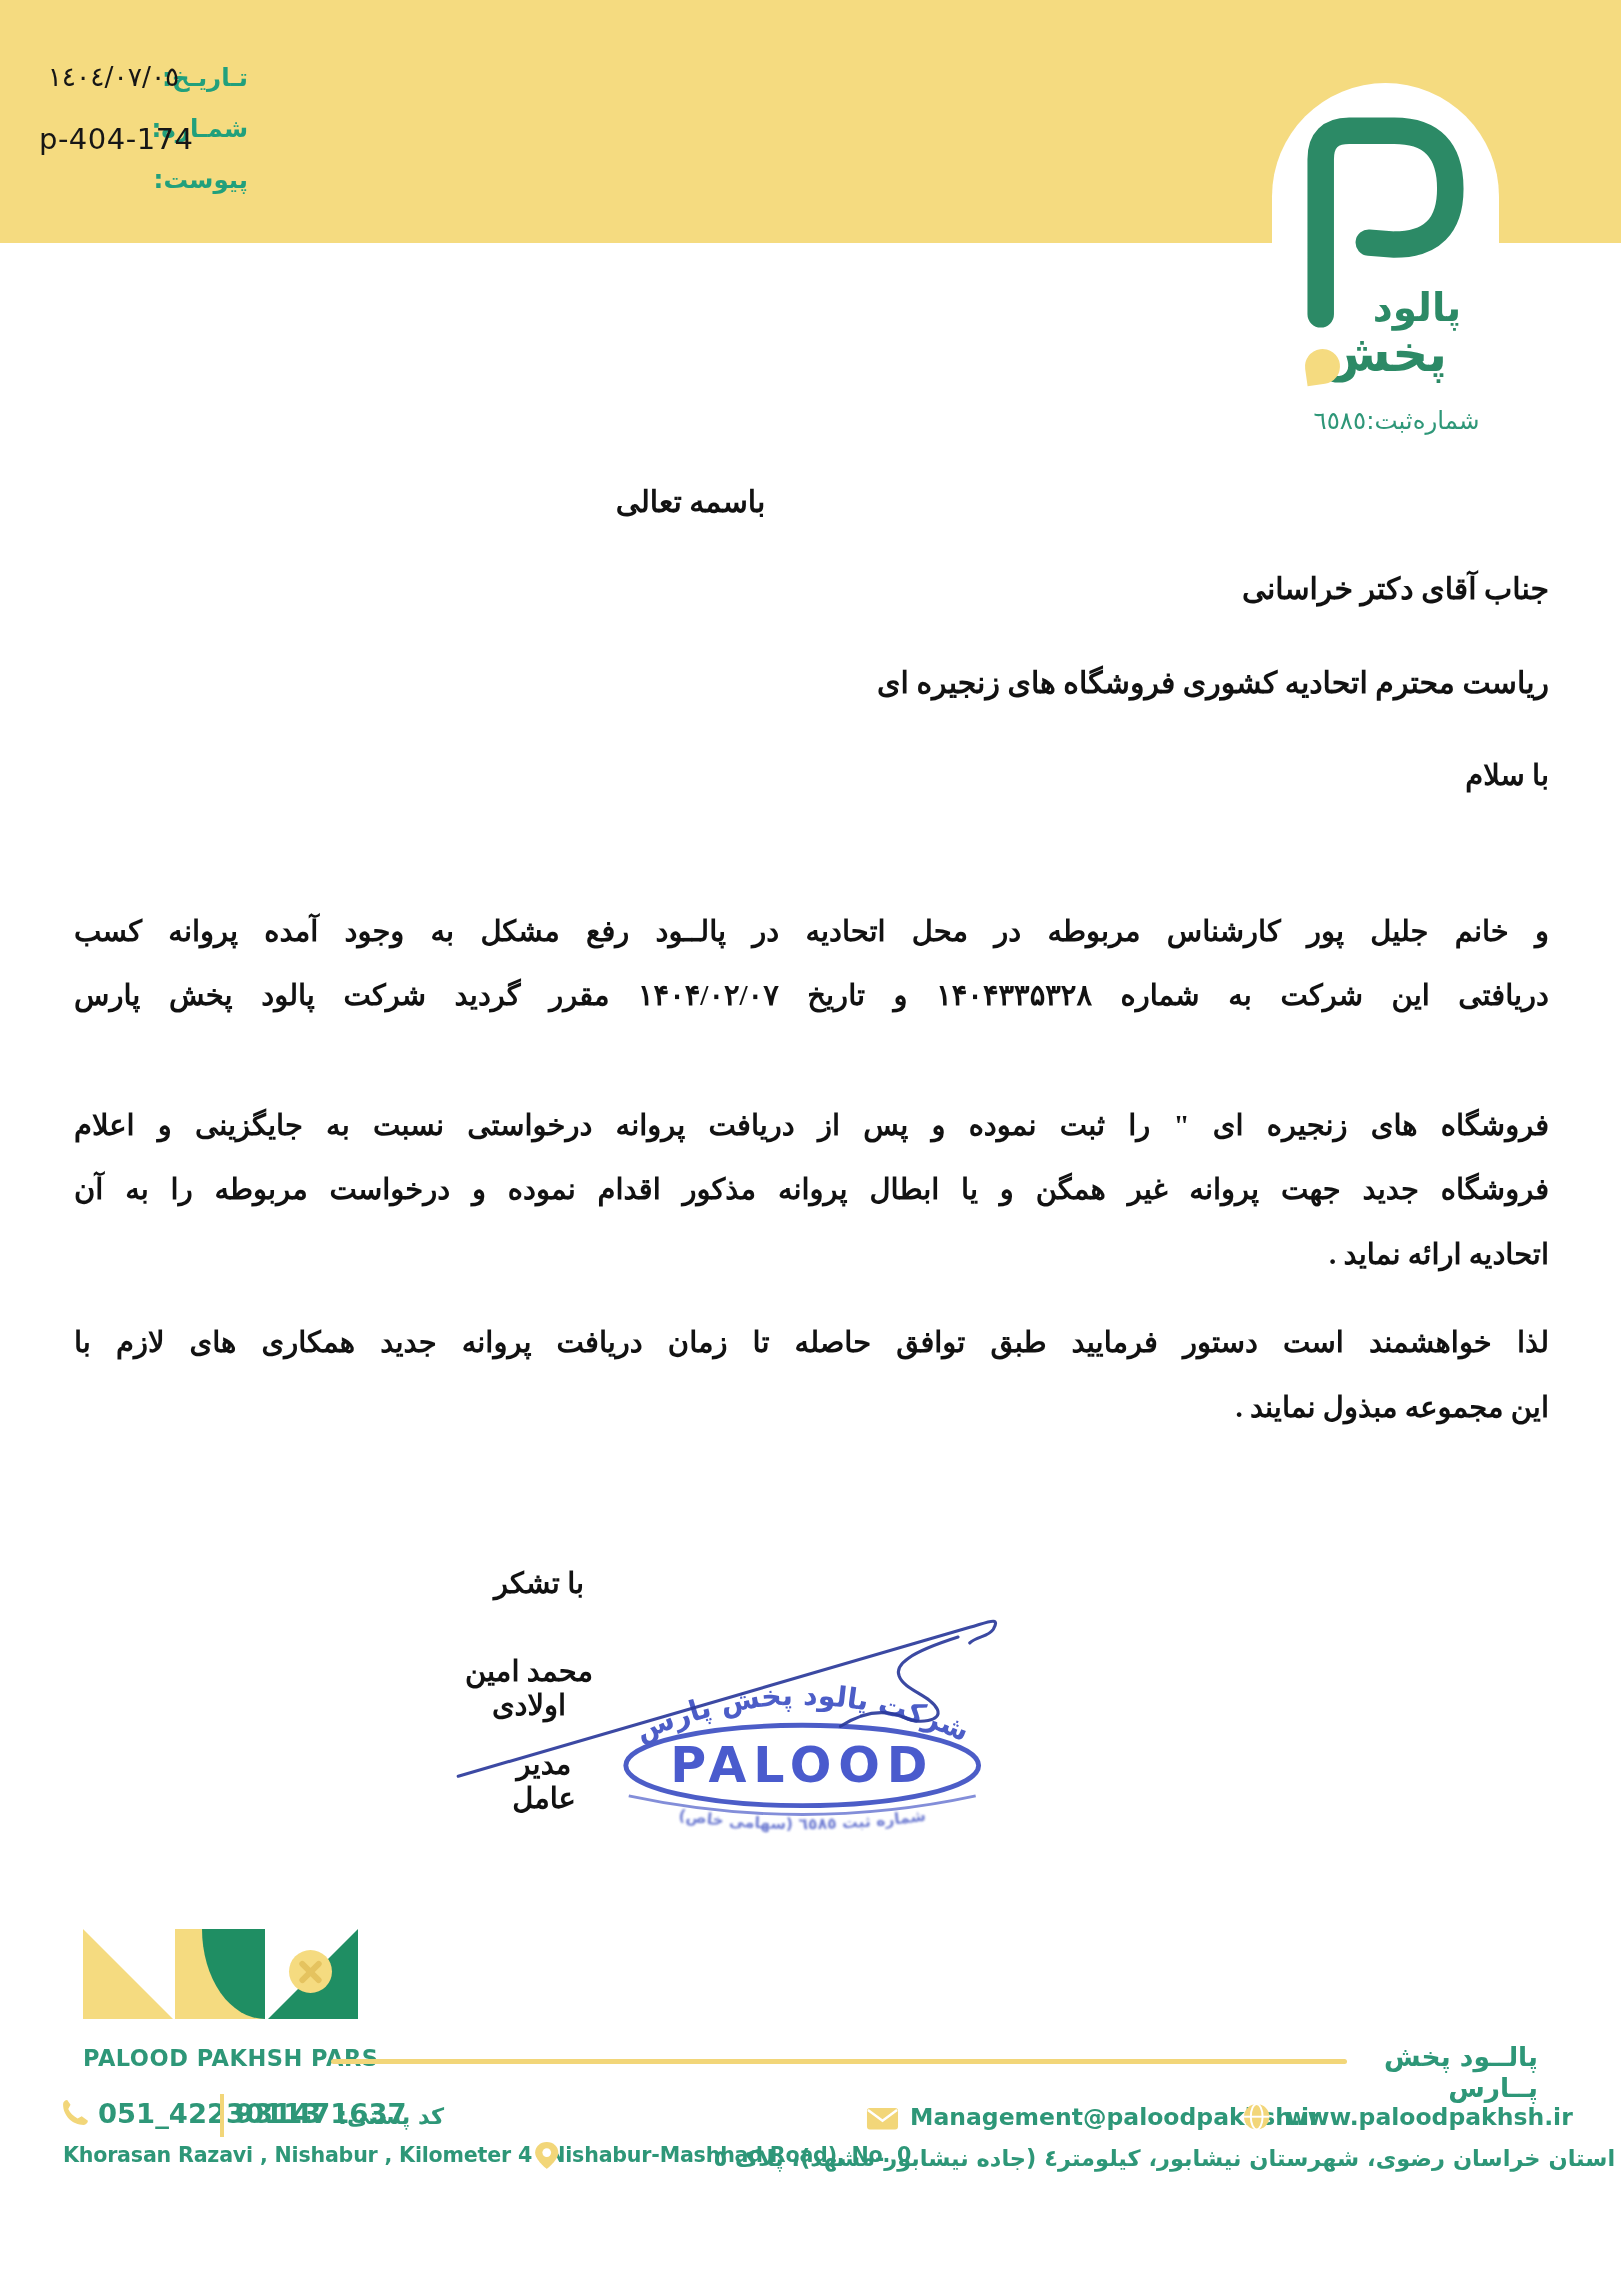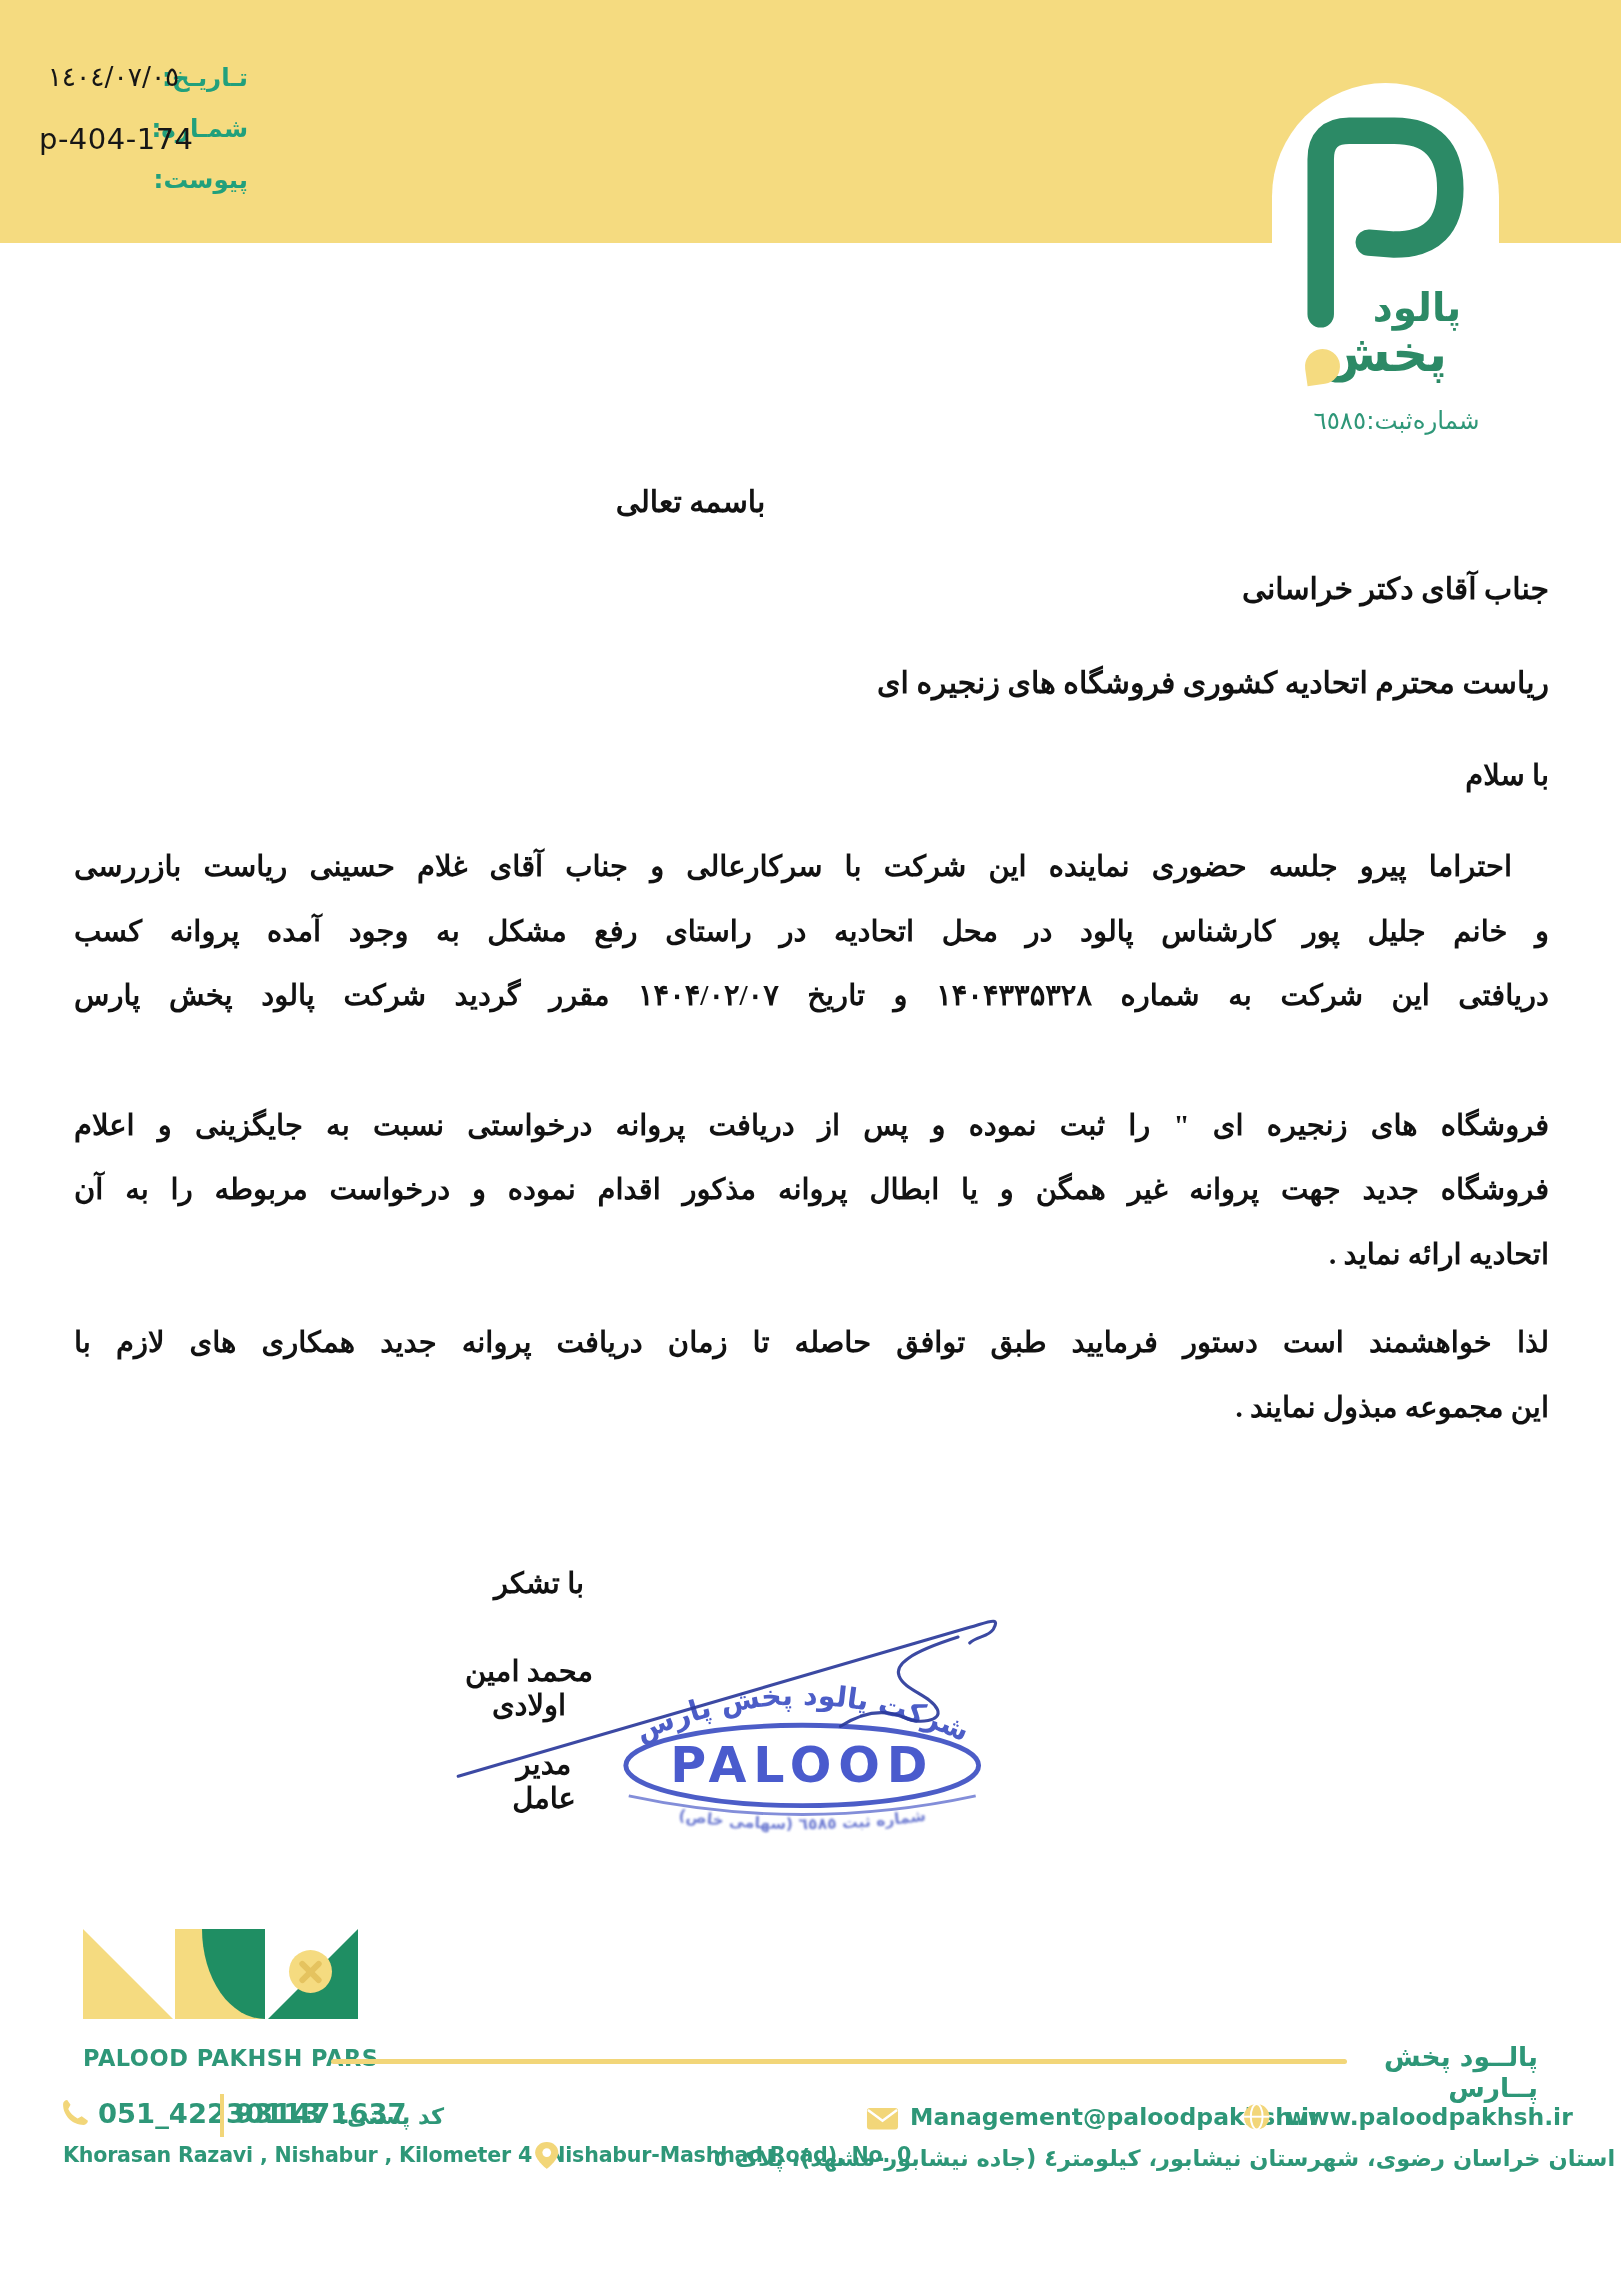--- a/index.html
+++ b/index.html
@@ -83,22 +83,21 @@
   <div class="logo-fa1">پالود</div>
   <div class="logo-fa2">پخش</div>
   <div class="droplet"></div>
   <div class="logo-reg">شماره‌ثبت:٦٥٨٥</div>
 
   <div class="abs fa besmele">باسمه تعالی</div>
   <div class="abs fa rcpt" style="top:571px;">جناب آقای دکتر خراسانی</div>
   <div class="abs fa rcpt" style="top:665px;">ریاست محترم اتحادیه کشوری فروشگاه های زنجیره ای</div>
   <div class="abs fa rcpt" style="top:758px;font-size:29px;">با سلام</div>
 
-  <div class="abs fa bodyline indent1" style="top:845px;">احتراما پیرو جلسه حضوری نماینده این شرکت با سرکارعالی و جناب آقای غلام حسینی ریاست بازررسی</div>
-  <div class="abs fa bodyline" style="top:910px;">و خانم جلیل پور کارشناس پالود در محل اتحادیه در راستای رفع مشکل به وجود آمده پروانه کسب</div>
+  <div class="abs fa bodyline" style="top:910px;">و خانم جلیل پور کارشناس مربوطه در محل اتحادیه در پالــود رفع مشکل به وجود آمده پروانه کسب</div>
   <div class="abs fa bodyline" style="top:974px;">دریافتی این شرکت به شماره ۱۴۰۴۳۳۵۳۲۸ و تاریخ ۱۴۰۴/۰۲/۰۷ مقرر گردید شرکت پالود پخش پارس</div>
   <div class="abs fa bodyline" style="top:1104px;">فروشگاه های زنجیره ای " را ثبت نموده و پس از دریافت پروانه درخواستی نسبت به جایگزینی و اعلام</div>
   <div class="abs fa bodyline" style="top:1168px;">فروشگاه جدید جهت پروانه غیر همگن و یا ابطال پروانه مذکور اقدام نموده و درخواست مربوطه را به آن</div>
   <div class="abs fa bodyline endline" style="top:1233px;">اتحادیه ارائه نماید .</div>
 
   <div class="abs fa bodyline" style="top:1321px;">لذا خواهشمند است دستور فرمایید طبق توافق حاصله تا زمان دریافت پروانه جدید همکاری های لازم با</div>
   <div class="abs fa bodyline endline" style="top:1386px;">این مجموعه مبذول نمایند .</div>
 
   <div class="abs fa closing" style="top:1566px;">با تشکر</div>
   <div class="abs fa signer" style="top:1654px;">محمد امین اولادی</div>

